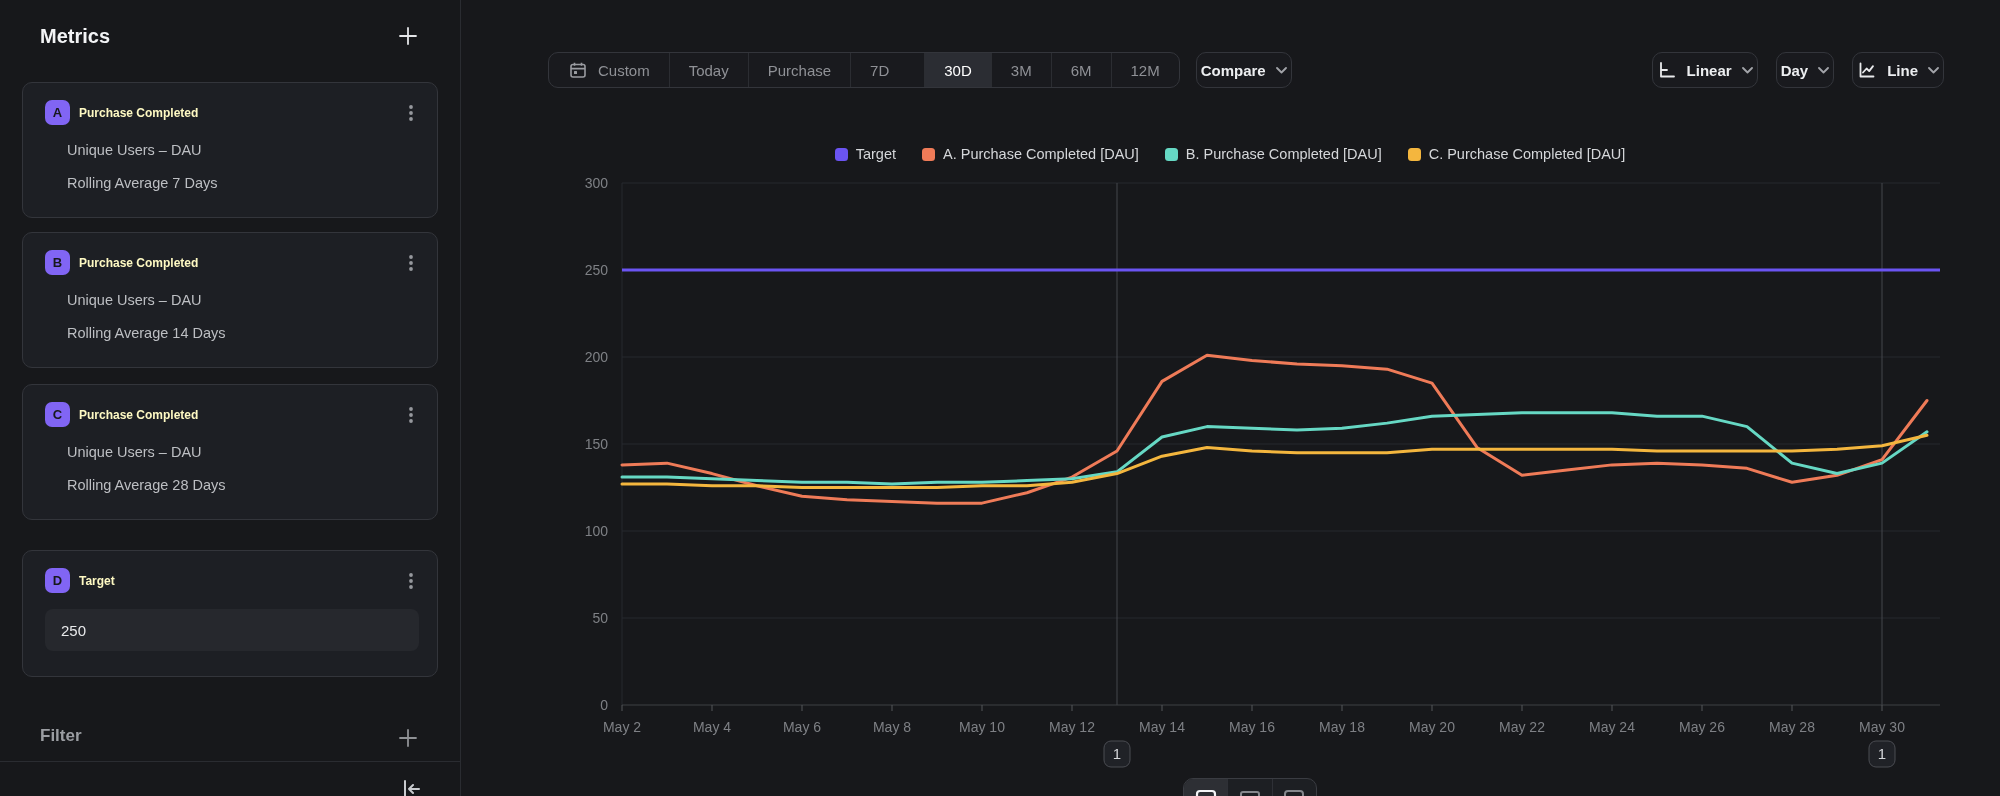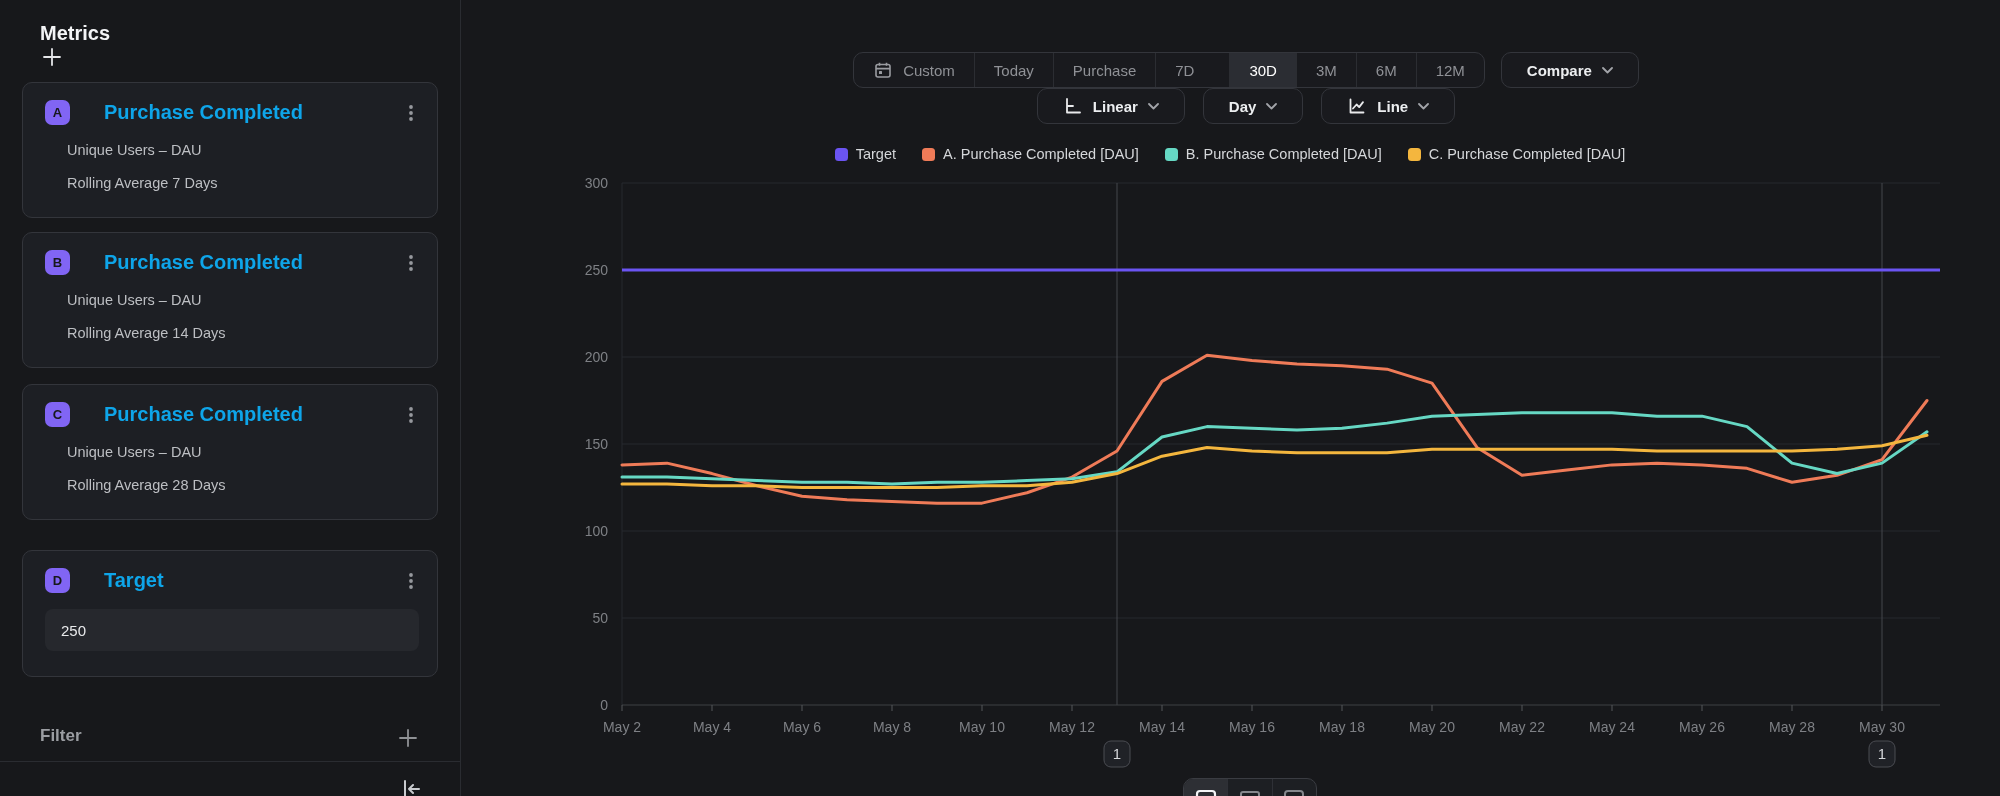--- a/index.html
+++ b/index.html
@@ -2,50 +2,50 @@
 <html><head>
 <meta charset="utf-8">
 <style>
   html,body{margin:0;padding:0;background:#101114;}
   #app{position:relative;width:2000px;height:796px;background:#17181b;overflow:hidden;
        font-family:"Liberation Sans",sans-serif;color:#e8e9eb;}
   svg{display:block;}
   
   .sidebar{position:absolute;left:0;top:0;width:460px;height:796px;border-right:1px solid #2a2c31;}
   .sb-header{position:absolute;left:40px;right:40px;top:22px;height:28px;display:flex;
-             align-items:flex-start;justify-content:space-between;flex-direction:column;}
+             align-items:center;justify-content:space-between;}
   .sb-title{font-size:20px;font-weight:700;color:#f3f4f6;}
   .icon-btn{background:none;border:none;padding:0;cursor:pointer;display:flex;align-items:center;}
   .card{position:absolute;left:22px;width:416px;background:#1d1f24;border:1px solid #33353b;
         border-radius:10px;box-sizing:border-box;padding:17px 18px 0 22px;}
   .card-row{display:flex;align-items:center;}
   .badge{width:25px;height:25px;border-radius:7px;background:#8165f4;color:#17181b;font-size:13px;
          font-weight:700;display:flex;align-items:center;justify-content:center;flex:0 0 25px;}
-  .card-title{margin-left:34px;font-size:20px;font-weight:700;color:#0ea5e9;flex:1;}
+  .card-title{margin-left:9px;font-size:12px;font-weight:700;color:#fef9c3;flex:1;}
   .card-sub{margin:17px 0 0 22px;font-size:14.5px;color:#bdbfc3;}
   .target-input{margin:16px 0 0 0;width:374px;height:42px;box-sizing:border-box;background:#26282d;
         border:none;border-radius:8px;color:#e9eaec;font-size:15px;padding:0 16px;
         font-family:"Liberation Sans",sans-serif;}
   .filter-row{position:absolute;left:40px;right:40px;top:726px;height:28px;display:flex;
               align-items:flex-start;justify-content:space-between;}
   .filter-label{font-size:17px;font-weight:700;color:#9b9da2;}
   .sb-divider{position:absolute;left:0;right:0;top:761px;border-top:1px solid #2a2c31;}
   .collapse-btn{position:absolute;left:398px;top:776px;}
   
   .toolbar{position:absolute;left:548px;right:56px;top:52px;height:36px;display:flex;
-           align-items:center;justify-content:space-between;flex-direction:column;}
+           align-items:center;justify-content:space-between;}
   .tb-left{display:flex;align-items:center;gap:16px;}
   .tb-right{display:flex;align-items:center;gap:18px;}
   .seg{display:flex;align-items:stretch;height:36px;border:1px solid #33353b;border-radius:10px;
        overflow:hidden;background:#191a1e;box-sizing:border-box;}
   .seg-item{display:flex;align-items:center;gap:10px;padding:0 19px;font-size:15px;color:#8f9196;
             cursor:pointer;border-left:1px solid #2b2d32;white-space:nowrap;}
   .seg-item:first-child{border-left:none;}
   .seg-item.selected{background:#2b2d33;color:#ffffff;font-weight:400;margin-left:16px;}
-  .btn{display:flex;align-items:center;gap:10px;height:36px;box-sizing:border-box;padding:0 25px;
+  .btn{display:flex;align-items:center;gap:10px;height:36px;box-sizing:border-box;padding:0 4px;
        border:1px solid #33353b;border-radius:10px;background:#191a1e;color:#eceef0;
        font-size:15px;font-weight:700;cursor:pointer;font-family:"Liberation Sans",sans-serif;}
   
   .legend{position:absolute;left:460px;right:0;top:146px;display:flex;justify-content:center;
           gap:26px;align-items:center;}
   .legend-item{display:flex;align-items:center;gap:8px;cursor:pointer;}
   .legend-swatch{width:13px;height:13px;border-radius:3.5px;display:inline-block;}
   .legend-item span:last-child{font-size:14.5px;color:#d5d7da;}
   
   .chart-wrap{position:absolute;left:460px;top:130px;width:1540px;height:666px;}

